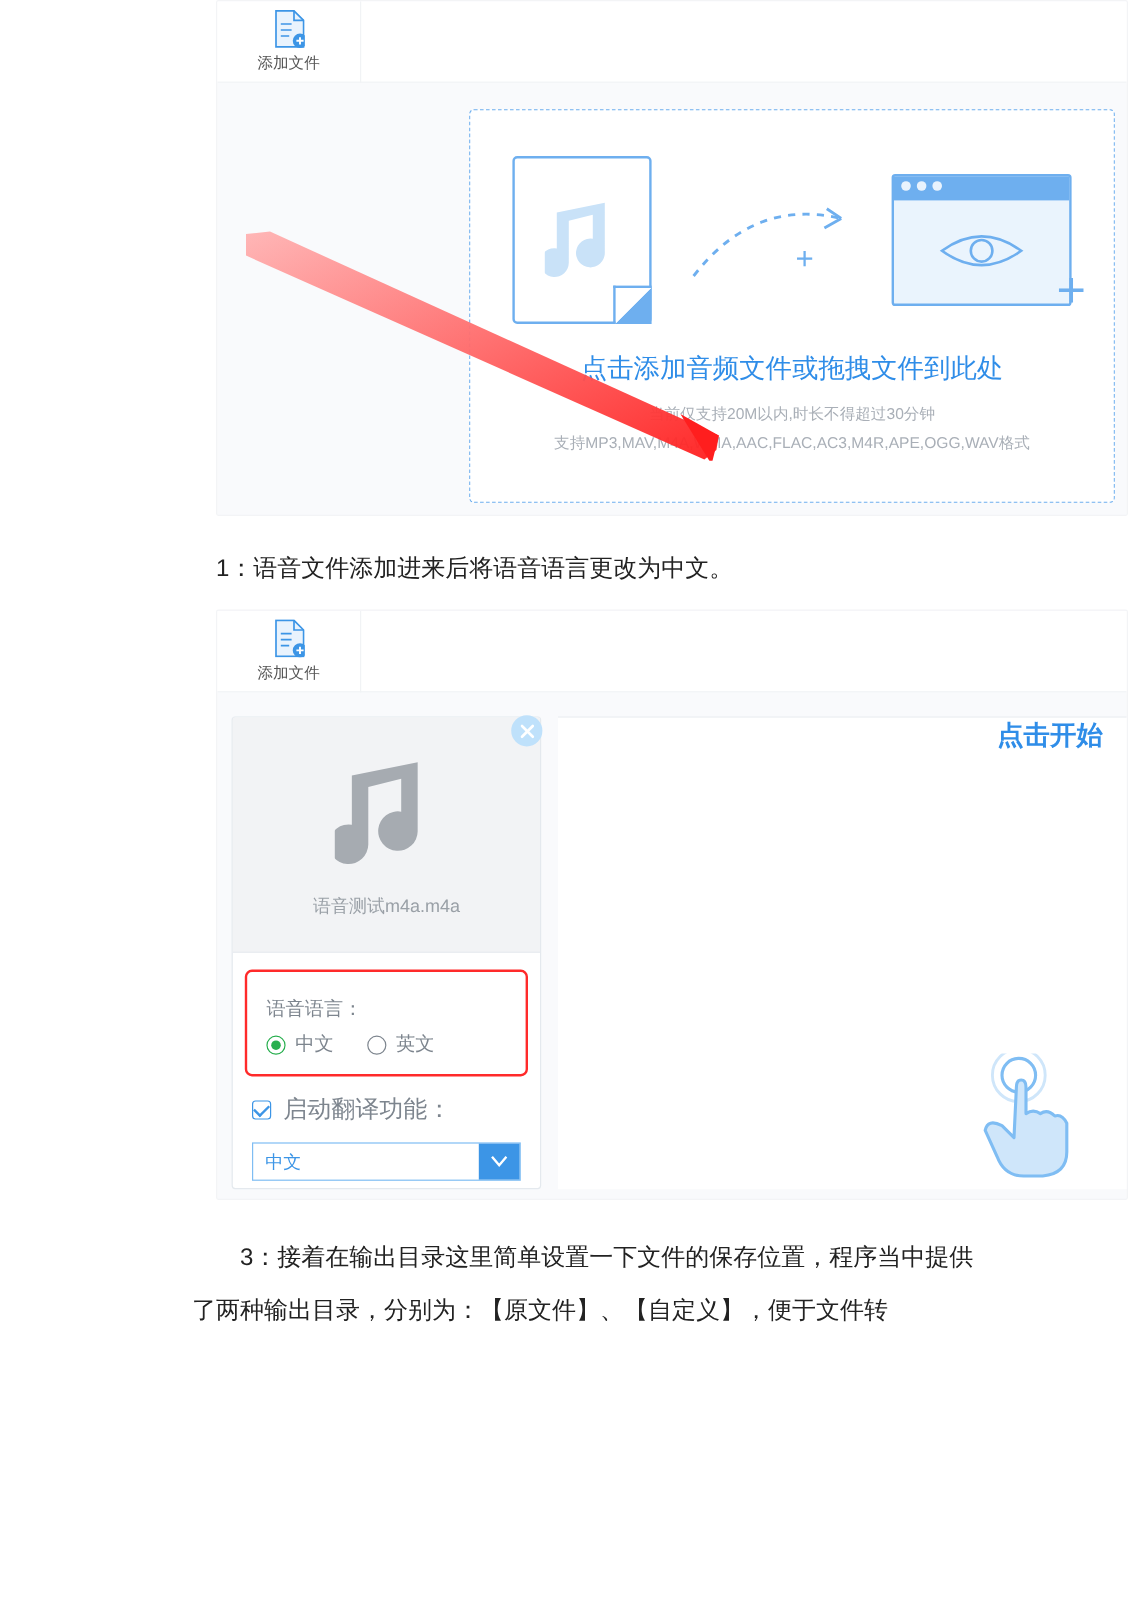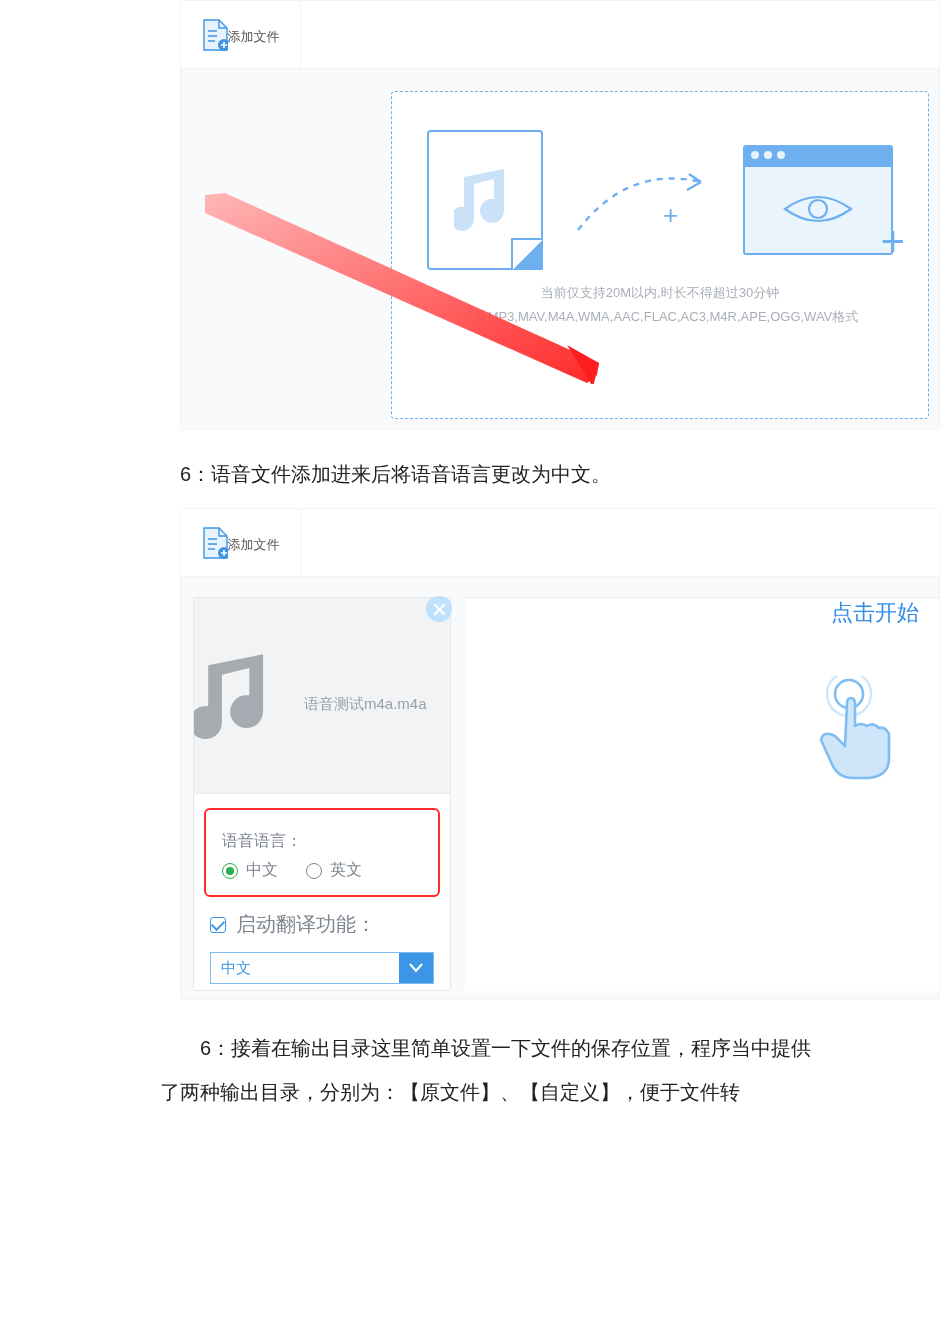--- a/index.html
+++ b/index.html
@@ -29,20 +29,21 @@
     background: #fff;
     display: flex;
     align-items: center;
     border-bottom: 1px solid #f1f3f5;
   }
   .add-file-btn {
     height: 68px;
     width: 120px;
     text-align: right;
     display: flex;
+    flex-direction: column;
     justify-content: center;
     align-items: center;
     border-right: 1px solid #f1f3f5;
     cursor: pointer;
   }
   .add-file-btn .doc-icon {
     width: 26px; height: 32px;
     position: relative;
   }
   .add-file-label {
@@ -148,23 +149,23 @@
     background: #fff;
     border: 1px solid #e4e9ee;
     border-radius: 3px;
   }
   .file-card {
     position: relative;
     height: 196px;
     background: #f2f3f5;
     border-bottom: 1px solid #e8ecef;
     display: flex;
-    flex-direction: row;
-    align-items: center;
-    gap: 24px;
+    flex-direction: column;
+    align-items: center;
+    justify-content: center;
   }
   .file-card .close {
     position: absolute; top: -2px; right: -2px;
     width: 26px; height: 26px; border-radius: 50%;
     background: #bfe1fb;
     display: flex; align-items: center; justify-content: center;
     cursor: pointer;
   }
   .file-card .close svg { display: block; }
   .file-card .note { color: #a6abb1; }
@@ -215,22 +216,23 @@
 
   .right-panel {
     position: absolute;
     left: 284px; top: 88px;
     right: 0; height: 394px;
     background: #fff;
     border-top: 1px solid #e9edf1;
     display: flex;
     flex-direction: column;
     align-items: center;
-    justify-content: flex-start;
+    justify-content: space-between;
     gap: 20px;
+    font-weight: bold;
   }
   .start-text { color: #2f8de8; font-size: 22px; align-self: flex-end; margin-right: 20px; margin-bottom: 28px; }
   .hand-icon { align-self: flex-end; margin-right: 28px; }
 
 </style>
 </head>
 <body>
 
 <div class="page">
 
@@ -279,37 +281,38 @@
             </div>
           <div class="eye">
             <svg width="74" height="40" viewBox="0 0 74 40">
               <path d="M4 20 Q37 -4 70 20 Q37 44 4 20 Z" fill="none" stroke="#6eafef" stroke-width="2.2"></path>
               <circle cx="37" cy="20" r="9" fill="none" stroke="#6eafef" stroke-width="2.2"></circle>
             </svg>
           </div>
           <div class="plus">+</div>
         </div>
       </div>
+      <div class="dz-title">点击添加音频文件或拖拽文件到此处</div>
       <div class="dz-line1">当前仅支持20M以内,时长不得超过30分钟</div>
       <div class="dz-line2">支持MP3,MAV,M4A,WMA,AAC,FLAC,AC3,M4R,APE,OGG,WAV格式</div>
     </div>
 
     <svg class="red-arrow" viewBox="0 0 405 195">
       <defs>
         <linearGradient id="rg" x1="0" y1="0" x2="1" y2="1">
           <stop offset="0" stop-color="#ffb3b3"></stop>
           <stop offset="1" stop-color="#ff1e1e"></stop>
         </linearGradient>
       </defs>
       <polygon points="6,6 26,4 400,174 398,186 388,194 6,24" fill="url(#rg)" opacity="0.95"></polygon>
       <polygon points="400,174 368,156 394,198" fill="#ff1e1e"></polygon>
     </svg>
   </div>
 
-  <div class="step">6：语音文件添加进来后将语音语言更改为中文。</div>
+  <div class="step">1：语音文件添加进来后将语音语言更改为中文。</div>
 
   <div class="shot2">
     <div class="toolbar">
       <div class="add-file-btn">
         <span class="doc-icon">
           <svg width="26" height="32" viewBox="0 0 26 32">
             <path d="M2 1 H17 L25 9 V31 H2 Z" fill="#e9f3fd" stroke="#3c95e6" stroke-width="1.4"></path>
             <path d="M17 1 V9 H25" fill="none" stroke="#3c95e6" stroke-width="1.4"></path>
             <line x1="6" y1="12" x2="15" y2="12" stroke="#3c95e6" stroke-width="1.4"></line>
             <line x1="6" y1="17" x2="15" y2="17" stroke="#3c95e6" stroke-width="1.4"></line>
@@ -373,15 +376,15 @@
       <div class="hand-icon">
         <svg width="110" height="108" viewBox="0 0 110 108">
           <circle cx="48" cy="18" r="14" fill="none" stroke="#7fbdf3" stroke-width="2.6"></circle>
           <circle cx="48" cy="18" r="22" fill="none" stroke="#cfe6fa" stroke-width="2.4"></circle>
           <path d="M46 28 Q46 22 50 22 Q54 22 54 28 L54 50 Q60 46 66 50 Q72 46 78 52 Q84 50 88 58 L88 82 Q88 100 68 102 L52 102 Q36 102 30 86 L20 64 Q22 54 34 60 L44 70 Z" fill="#cfe6fa" stroke="#7fbdf3" stroke-width="2.6" stroke-linejoin="round"></path>
         </svg>
       </div>
     </div>
   </div>
 
-  <div class="step-wide">6：接着在输出目录这里简单设置一下文件的保存位置，程序当中提供了两种输出目录，分别为：【原文件】、【自定义】，便于文件转</div>
+  <div class="step-wide">3：接着在输出目录这里简单设置一下文件的保存位置，程序当中提供了两种输出目录，分别为：【原文件】、【自定义】，便于文件转</div>
 
 </div>
 
 </body></html>

